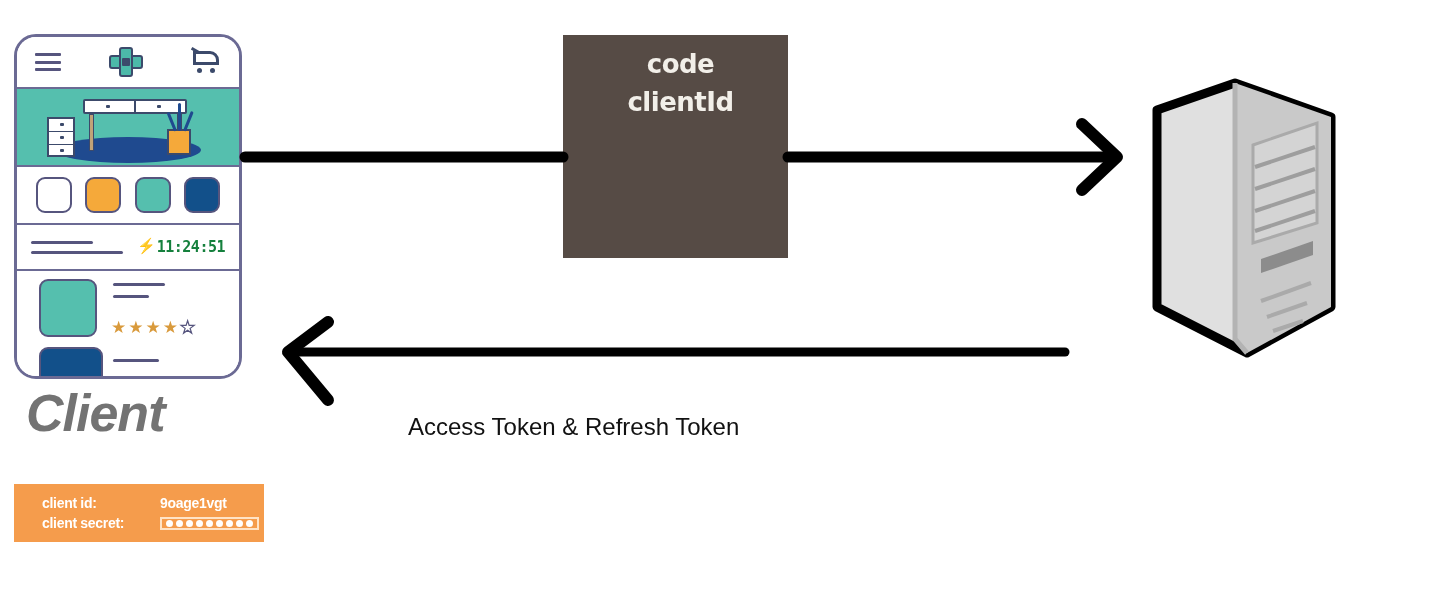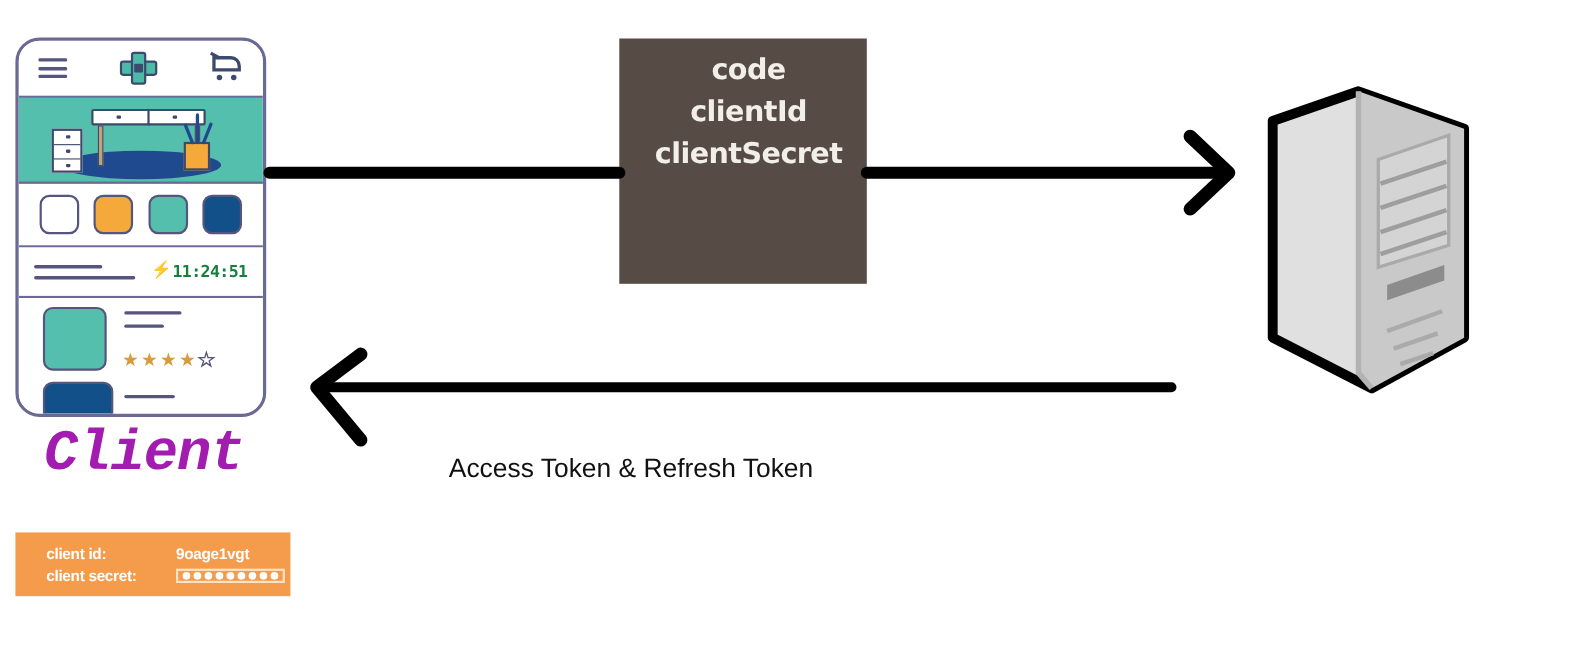--- a/index.html
+++ b/index.html
@@ -106,24 +106,24 @@
   .prod-lines { position:absolute; left:96px; top:12px; display:flex; flex-direction:column; gap:9px;}
   .prod-lines .ln { height:3px; background:#56557e; border-radius:2px;}
   .stars { position:absolute; left:94px; top:48px; display:flex; gap:2px;}
   .star { font-size:17px; line-height:1; color:#d99a3c; }
   .star.empty { color:#fff; -webkit-text-stroke:1.2px #56557e; }
   .prod-thumb2 { position:absolute; left:22px; top:76px; width:64px; height:34px; background:#12508a; border:2px solid #56557e; border-radius:9px 9px 0 0; box-sizing:border-box;}
   .prod-line2 { position:absolute; left:96px; top:88px; width:46px; height:3px; background:#56557e; border-radius:2px;}
 
   
   .label-client {
-    position:absolute; left:40px; top:383px;
+    position:absolute; left:26px; top:383px;
     font-size: 52px; font-weight: bold; font-style: italic;
-    color: #a21caf;
-    font-family:Liberation Mono, monospace;
+    color: #737373;
+    font-family:Liberation Sans, sans-serif;
     letter-spacing: -1px;
   }
   .label-auth {
     position:absolute; left:1078px; top:348px;
     font-size: 48px; font-weight: bold; font-style: italic;
     color: #1f8a45;
     font-family:"Liberation Sans", sans-serif;
     letter-spacing: -1px;
   }
   .caption {
@@ -278,21 +278,20 @@
           <i class="dot"></i>
           <i class="dot"></i>
           <i class="dot"></i>
       </span>
     </div>
   </div>
 
   <div class="payload">
     <div class="payload-line">code</div>
     <div class="payload-line">clientId</div>
-    <div class="payload-line">clientSecret</div>
   </div>
 
   <svg class="arrow-svg" viewBox="0 0 1440 595">
 
     <line x1="245" y1="157" x2="563" y2="157" stroke="#000" stroke-width="11" stroke-linecap="round"></line>
 
     <line x1="788" y1="157" x2="1105" y2="157" stroke="#000" stroke-width="11" stroke-linecap="round"></line>
     <polyline points="1082,124 1117,157 1082,190" fill="none" stroke="#000" stroke-width="12" stroke-linecap="round" stroke-linejoin="round"></polyline>
 
     <line x1="1065" y1="352" x2="300" y2="352" stroke="#000" stroke-width="9" stroke-linecap="round"></line>

